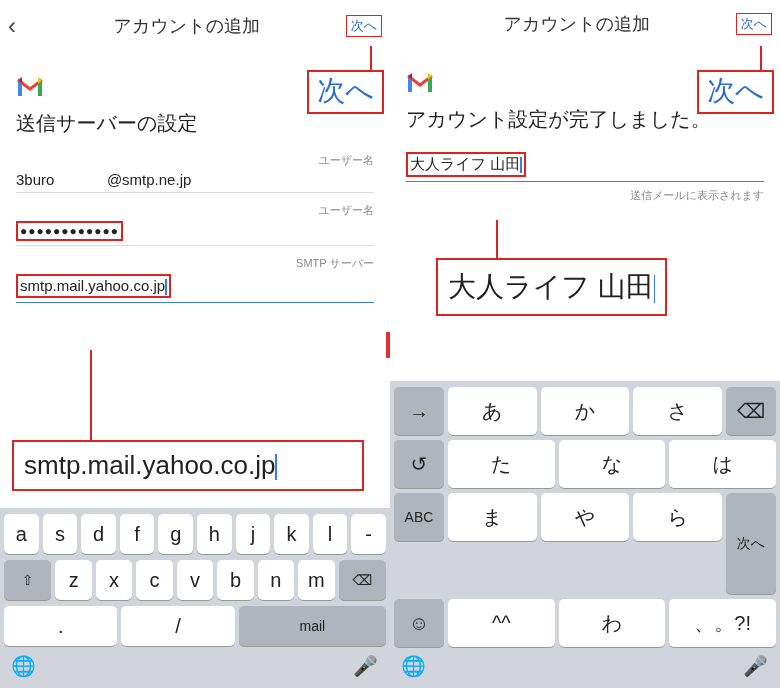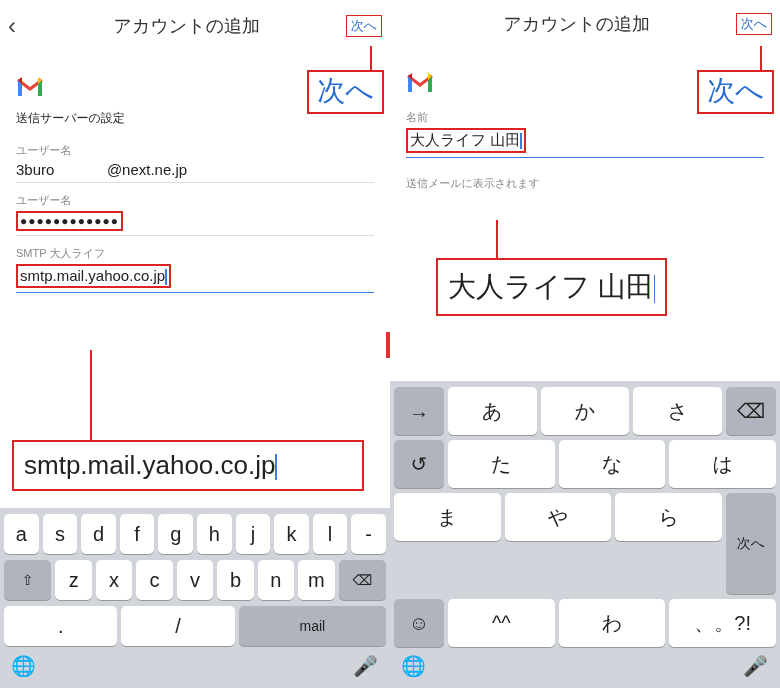--- a/index.html
+++ b/index.html
@@ -8,22 +8,22 @@
     .header { display: flex; align-items: center; padding: 12px 8px 10px 8px; }
     .back { width: 20px; font-size: 24px; color: #444; }
     .title { flex: 1; text-align: center; font-size: 18px; color: #333; font-weight: 400; }
     .next-small { font-size: 13px; color: #2a6cd6; border: 1.5px solid #d22; padding: 1px 4px; position: relative; }
     .red-box { border: 2.5px solid #d22; }
     .next-big { position: absolute; right: 6px; top: 70px; font-size: 28px; color: #2a6cd6; padding: 0 8px 2px 8px; }
     .connector-v { position: absolute; border-left: 2.5px solid #d22; }
     .content { padding: 8px 16px 0 16px; flex: 0 0 auto; }
     .gmail-logo { display: inline-block; width: 28px; height: 22px; position: relative; margin: 18px 0 6px 0; }
     .gmail-logo svg { width: 28px; height: 22px; }
-    .subtitle { font-size: 12px; color: #222; margin: 6px 0 16px 0; }
-    .field-label { font-size: 11px; color: #888; margin-top: 10px; }
+    .subtitle { font-size: 20px; color: #222; margin: 6px 0 16px 0; }
+    .field-label { font-size: 11px; color: #888; margin-top: 10px; text-align: right; }
     .field-val { font-size: 15px; color: #222; padding: 3px 0 4px 0; border-bottom: 1px solid #ddd; position: relative; }
     .field-val.focus { border-bottom: 1.5px solid #3a7de0; }
     .cursor { display: inline-block; width: 1.5px; height: 16px; background: #3a7de0; vertical-align: middle; }
     .callout { position: absolute; background: #fff; border: 2.5px solid #d22; font-size: 26px; color: #222; padding: 8px 10px; }
     .arrow-big { position: absolute; left: 386px; top: 312px; width: 54px; height: 66px; }
     .arrow-big svg { width: 100%; height: 100%; }
     .keyboard { position: absolute; bottom: 0; left: 0; width: 100%; background: #d1d5db; padding: 6px 4px 4px 4px; display: flex; flex-direction: column; gap: 6px; }
     .krow { display: flex; gap: 4px; justify-content: center; }
     .key { background: #fff; border-radius: 5px; box-shadow: 0 1px 0 #999; font-size: 20px; color: #222; display: flex; align-items: center; justify-content: center; height: 40px; }
     .key.w1 { flex: 1; min-width: 0; }
@@ -58,28 +58,28 @@
           <path d="M2 4 L14 13 L26 4" fill="none" stroke="#ea4335" stroke-width="3"></path>
           <path d="M2 4 L2 20 L6 20 L6 8" fill="#4285f4"></path>
           <path d="M26 4 L26 20 L22 20 L22 8" fill="#34a853"></path>
           <path d="M2 4 L6 1 L6 8" fill="#c5221f"></path>
           <path d="M26 4 L22 1 L22 8" fill="#fbbc04"></path>
         </svg>
     </div>
     <div class="subtitle">送信サーバーの設定</div>
 
     <div class="field-label">ユーザー名</div>
-    <div class="field-val"><span>3buro</span><span style="color:#fff">xxxxxxx</span><span>@next.ne.jp</span></div>
+    <div class="field-val"><span>3buro</span><span style="color:#fff">xxxxxxx</span><span>@smtp.ne.jp</span></div>
 
     <div class="field-label">ユーザー名</div>
     <div class="field-val" style="position:relative;">
       <span class="red-box" style="padding:1px 2px; display:inline-block; font-size:12px; letter-spacing:1px;">●●●●●●●●●●●●</span>
     </div>
 
-    <div class="field-label">SMTP 大人ライフ</div>
+    <div class="field-label">SMTP サーバー</div>
     <div class="field-val focus">
       <span class="red-box" style="padding:1px 2px; display:inline-block;"><span>smtp.mail.yahoo.co.jp</span><span class="cursor"></span></span>
     </div>
 
   </div>
 
   <div class="connector-v" style="left:90px; top:350px; height:90px;"></div>
   <div class="callout" style="left:12px; top:440px; right:26px;">
     <span>smtp.mail.yahoo.co.jp</span><span class="cursor" style="height:26px;"></span>
   </div>
@@ -139,26 +139,26 @@
   <div class="content">
     <div class="gmail-logo">
       <svg viewBox="0 0 28 22">
           <path d="M2 4 L14 13 L26 4" fill="none" stroke="#ea4335" stroke-width="3"></path>
           <path d="M2 4 L2 20 L6 20 L6 8" fill="#4285f4"></path>
           <path d="M26 4 L26 20 L22 20 L22 8" fill="#34a853"></path>
           <path d="M2 4 L6 1 L6 8" fill="#c5221f"></path>
           <path d="M26 4 L22 1 L22 8" fill="#fbbc04"></path>
         </svg>
     </div>
+    <div class="subtitle">アカウント設定が完了しました。</div>
 
-    <div class="field-label">名前</div>
     <div class="field-val focus">
       <span class="red-box" style="padding:1px 2px; display:inline-block;"><span>大人ライフ 山田</span><span class="cursor"></span></span>
     </div>
-    <div class="field-label" style="margin-top:18px;">送信メールに表示されます</div>
+    <div class="field-label" style="margin-top:6px;">送信メールに表示されます</div>
   </div>
 
   <div class="connector-v" style="left:106px; top:220px; height:40px;"></div>
   <div class="callout" style="left:46px; top:258px; font-size:28px;">
     <span>大人ライフ 山田</span><span class="cursor" style="height:28px;"></span>
   </div>
 
   <div class="jp-kbd">
     <div id="jrows">
         <div class="jrow">
@@ -168,20 +168,21 @@
           <div class="jkey main">さ</div>
           <div class="jkey side dark">⌫</div>
         </div>
         <div class="jrow">
           <div class="jkey side dark">↺</div>
           <div class="jkey main">た</div>
           <div class="jkey main">な</div>
           <div class="jkey main">は</div>
         </div>
         <div class="jrow">
+          <div class="jkey side dark" style="font-size: 14px;">ABC</div>
           <div class="jkey main">ま</div>
           <div class="jkey main">や</div>
           <div class="jkey main">ら</div>
           <div class="jkey side dark" style="height: 101px; font-size: 14px; position: relative;">次へ</div>
         </div>
         <div class="jrow">
           <div class="jkey side dark">☺</div>
           <div class="jkey main">^^</div>
           <div class="jkey main">わ</div>
           <div class="jkey main">、。?!</div>

